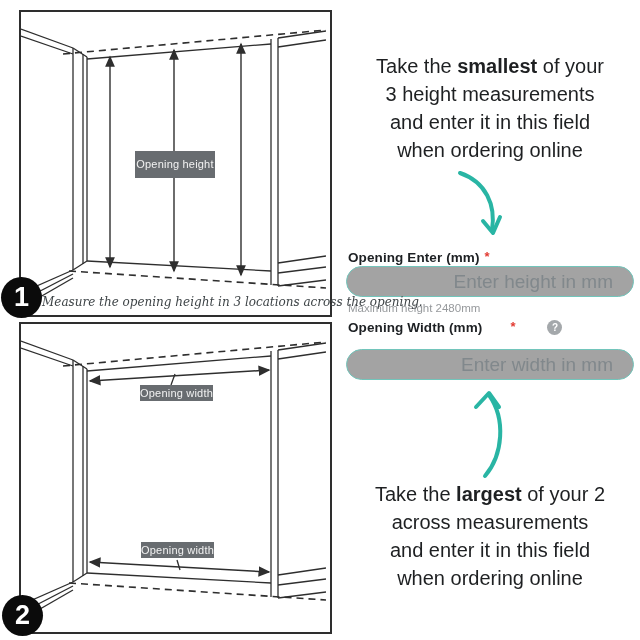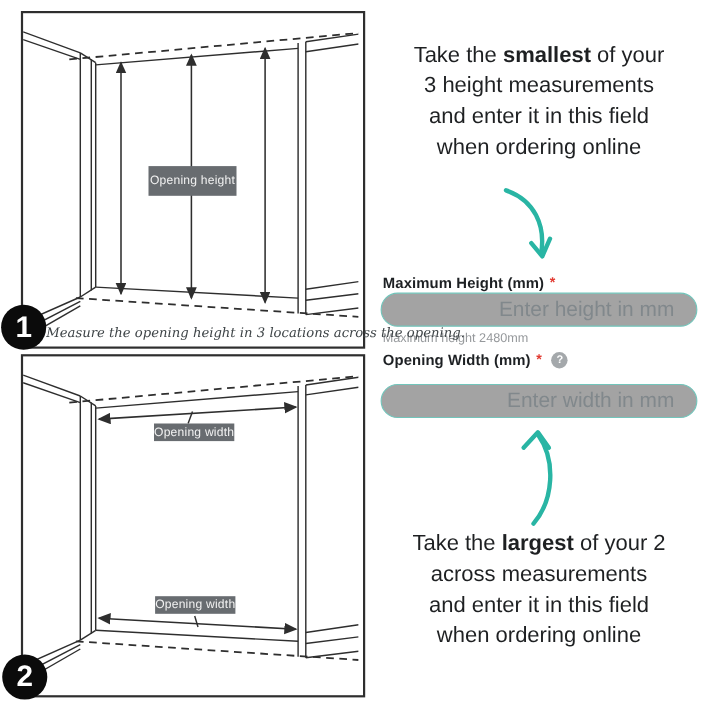--- a/index.html
+++ b/index.html
@@ -26,31 +26,31 @@
   #step-badge-2{left:2px;top:595px;}
 
   .diagram-caption{position:absolute;font-family:"DejaVu Serif",serif;font-style:italic;
         font-weight:500;font-size:12px;color:#3e4447;white-space:nowrap;z-index:4;}
   #caption-1{left:42px;top:295px;}
   #caption-2{left:49px;top:611px;}
 
   
   .instruction{position:absolute;left:340px;width:300px;text-align:center;
         font-size:20px;line-height:28px;color:#1e2022;font-weight:500;}
-  #instruction-top{top:36px;}
+  #instruction-top{top:52px;}
   #instruction-bottom{top:480px;}
   .instruction b{font-weight:bold;}
 
   
   .field-label-row{position:absolute;left:348px;display:flex;align-items:center;}
   .field-label{font-size:13.5px;font-weight:bold;color:#1d2023;letter-spacing:.1px;}
   .required-mark{color:#e23b32;font-size:13px;font-weight:bold;margin-left:5px;
         position:relative;top:-1px;}
   #height-label-row{top:250px;}
-  #width-label-row{top:320px;}
+  #width-label-row{top:320px;gap:23px;}
   .help-icon{width:15px;height:15px;border-radius:50%;background:#a4a8ab;color:#ffffff;
         font-size:10px;font-weight:bold;display:flex;align-items:center;justify-content:center;
         margin-left:9px;cursor:pointer;}
   .pill-input{position:absolute;left:346px;width:288px;height:31px;box-sizing:border-box;
         border:1.6px solid #72c5bb;border-radius:17px;padding:0 20px;font-size:19px;
         color:#333;outline:none;font-family:"Liberation Sans",sans-serif;background:#a3a3a3;text-align:right;}
   .pill-input::placeholder{color:#81888c;opacity:1;}
   #height-input{top:266px;}
   #width-input{top:349px;}
   .helper-text{position:absolute;left:348px;top:302px;font-size:11.5px;color:#96999c;}
@@ -166,21 +166,21 @@
   </div>
 
   <svg class="teal-arrow" id="arrow-down" width="80" height="78" viewBox="0 0 80 78">
     <g stroke="#29b5a4" stroke-width="4" fill="none" stroke-linecap="round" stroke-linejoin="round">
       <path d="M20,5 C46,14 56,37 52,62"></path>
       <path d="M43,53 L53,65 L60,49"></path>
     </g>
   </svg>
 
   <div class="field-label-row" id="height-label-row">
-    <span class="field-label">Maximum Height (mm)</span>
+    <span class="field-label">Opening Enter (mm)</span>
     <span class="required-mark">*</span>
   </div>
   <input class="pill-input" id="height-input" type="text" placeholder="Enter height in mm" style="">
   <div class="helper-text">Maximum height 2480mm</div>
 
   <div class="field-label-row" id="width-label-row">
     <span class="field-label">Opening Width (mm)</span>
     <span class="required-mark">*</span>
     <span class="help-icon">?</span>
   </div>

